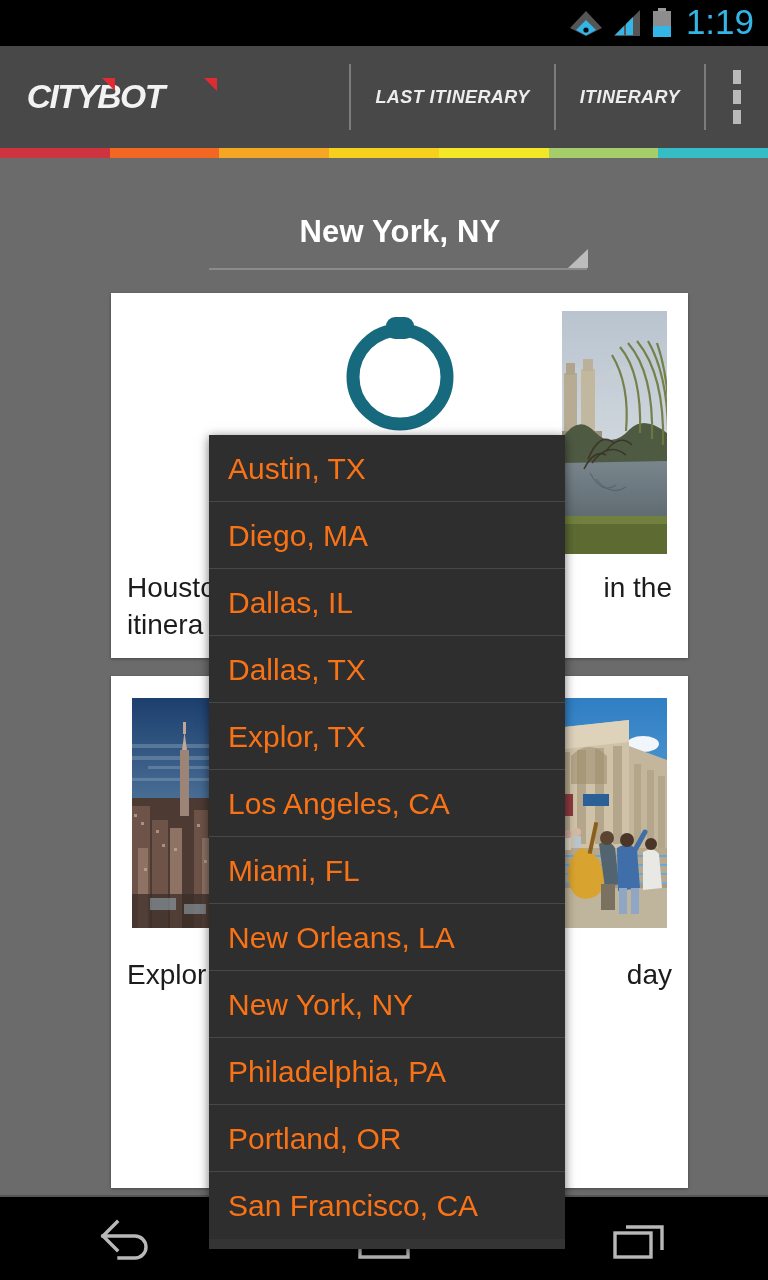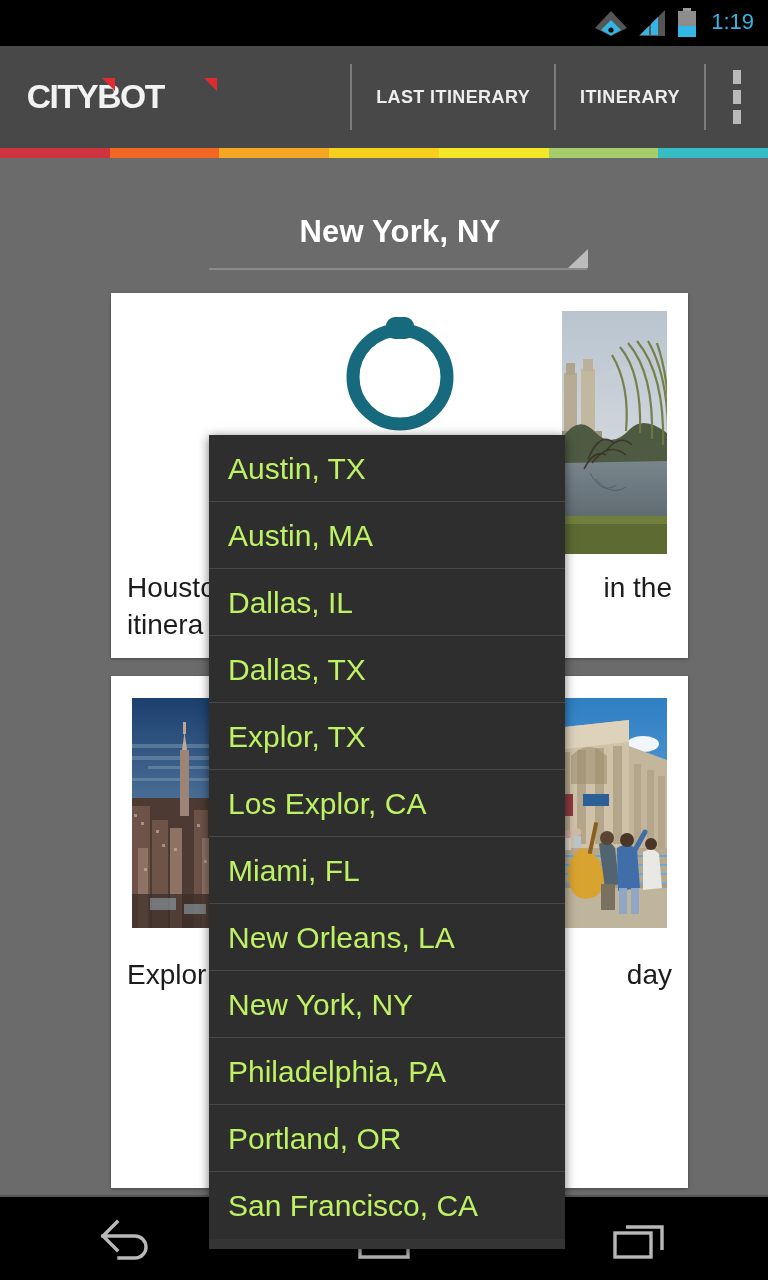--- a/index.html
+++ b/index.html
@@ -12,29 +12,29 @@
   }
 
   
   .statusbar{
     position:absolute; top:0; left:0; width:768px; height:46px;
     background:#000; display:flex; align-items:center;
     justify-content:flex-end; padding-right:14px; gap:9px;
   }
   .st-icon{ display:block; }
   .st-clock{
-    color:#33b5e5; font-size:22px; letter-spacing:0px;
+    color:#33b5e5; font-size:35px; letter-spacing:0px;
     font-family:"Liberation Sans", sans-serif; line-height:1;
     padding-bottom:3px; padding-left:4px;
   }
 
   
   .actionbar{
     position:absolute; top:46px; left:0; width:768px; height:102px;
-    background:#484848; display:flex; align-items:center;
+    background:#484848; display:flex; align-items:center;font-style:italic;
   }
   .logo{
     margin-left:28px; width:190px; height:40px; position:relative;
     display:flex; align-items:center;
   }
   .logo-text{
     font-size:33px; font-weight:bold; color:#f2f2f2;
     letter-spacing:-1.5px; font-family:"Liberation Sans", sans-serif;
     font-stretch:condensed; transform:scaleX(1.02);
   }
@@ -116,21 +116,21 @@
   }
   .card-2 .card-caption{ padding-top:18px; }
 
   
   .dropdown{
     position:absolute; left:193px; top:277px; width:356px;
     background:#2e2e2e; box-shadow:0 2px 10px rgba(0,0,0,.55);
     z-index:50; border-bottom:10px solid #343434;
   }
   .dd-item{
-    height:67px; line-height:67px; color:#bef264; font-size:30px;
+    height:67px; line-height:67px; color:#f97316; font-size:30px;
     padding-left:19px; border-bottom:1px solid #474747;
     white-space:nowrap; overflow:hidden;
   }
   .dd-item:last-of-type{ border-bottom:none; }
 
   
   .navbar{
     position:absolute; bottom:0; left:0; width:768px; height:85px;
     background:#000; display:flex; align-items:center;
     justify-content:space-around; border-top:2px solid #555;
@@ -383,25 +383,25 @@
     </div>
 
     <div class="card-caption">
       <span>Explor</span>
       <span style="float:right">day</span>
     </div>
   </div>
 
   <div class="dropdown">
     <div class="dd-item">Austin, TX</div>
-    <div class="dd-item">Austin, MA</div>
+    <div class="dd-item">Diego, MA</div>
     <div class="dd-item">Dallas, IL</div>
     <div class="dd-item">Dallas, TX</div>
     <div class="dd-item">Explor, TX</div>
-    <div class="dd-item">Los Explor, CA</div>
+    <div class="dd-item">Los Angeles, CA</div>
     <div class="dd-item">Miami, FL</div>
     <div class="dd-item">New Orleans, LA</div>
     <div class="dd-item">New York, NY</div>
     <div class="dd-item">Philadelphia, PA</div>
     <div class="dd-item">Portland, OR</div>
     <div class="dd-item">San Francisco, CA</div>
   </div>
 
 </div>
 

